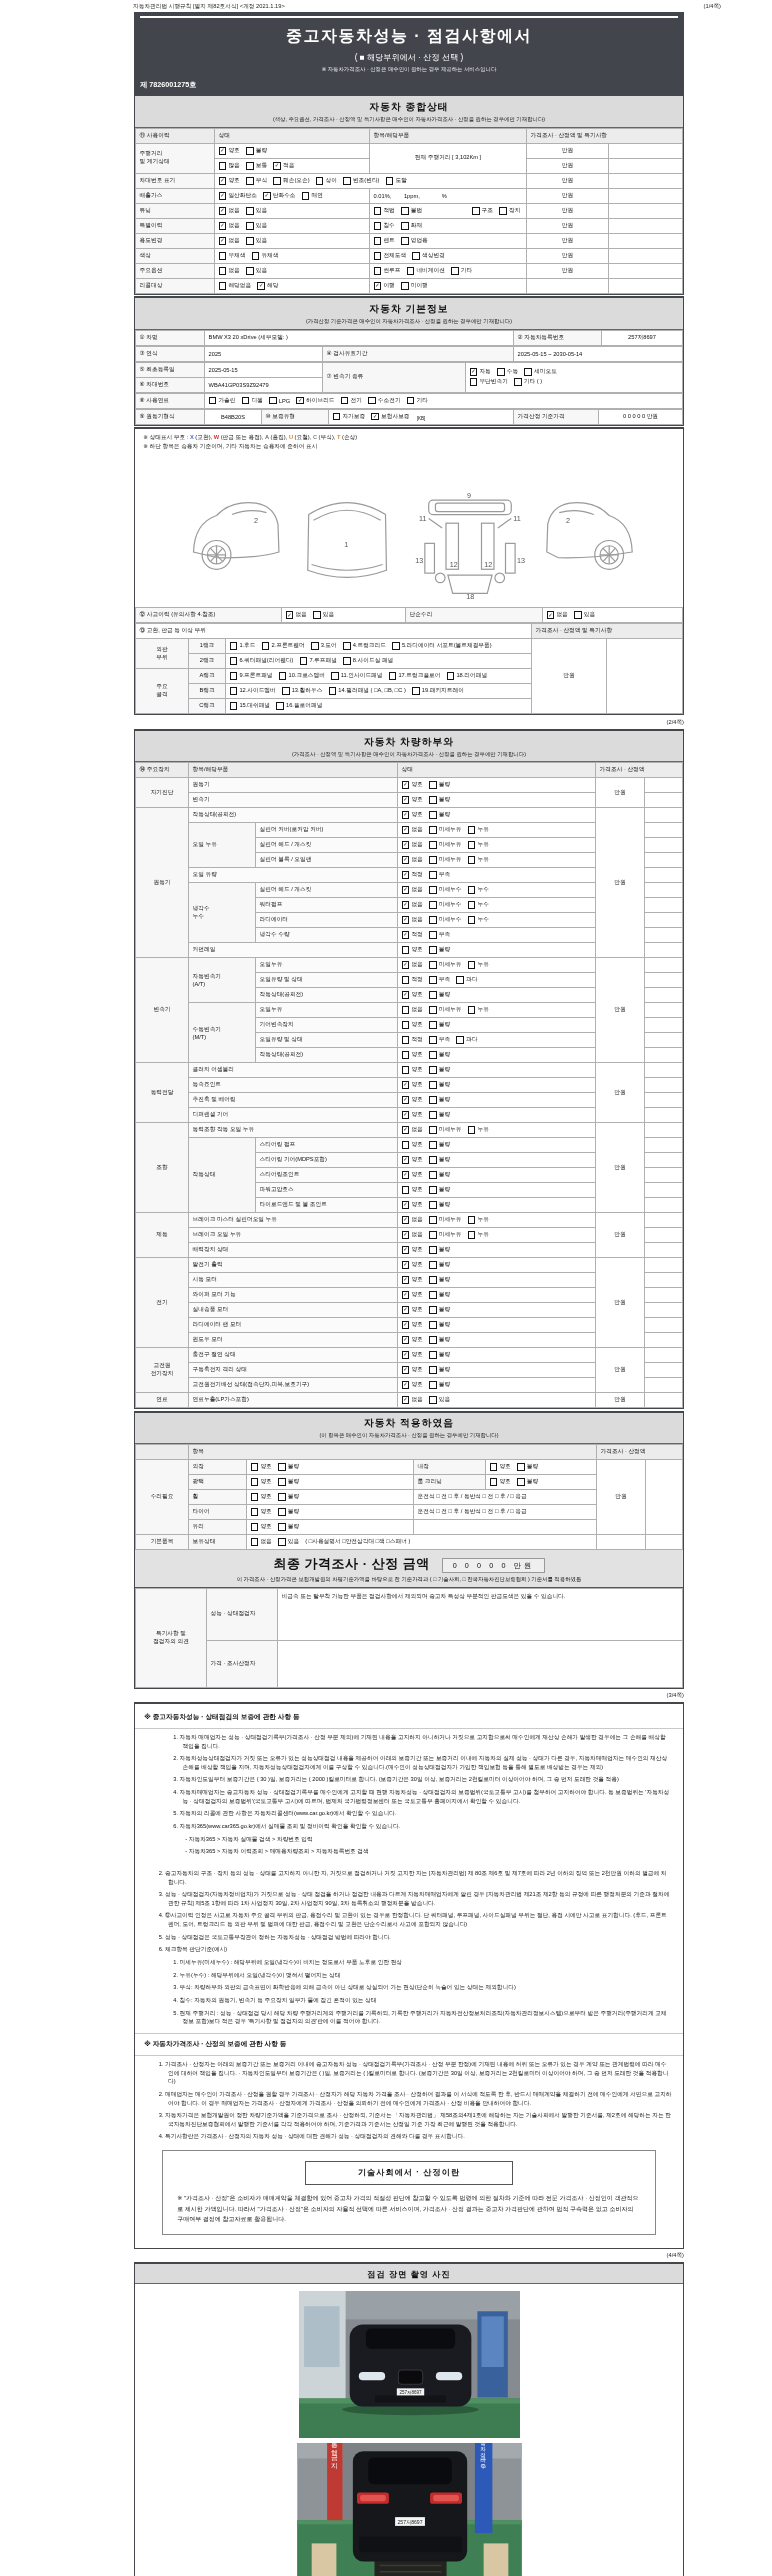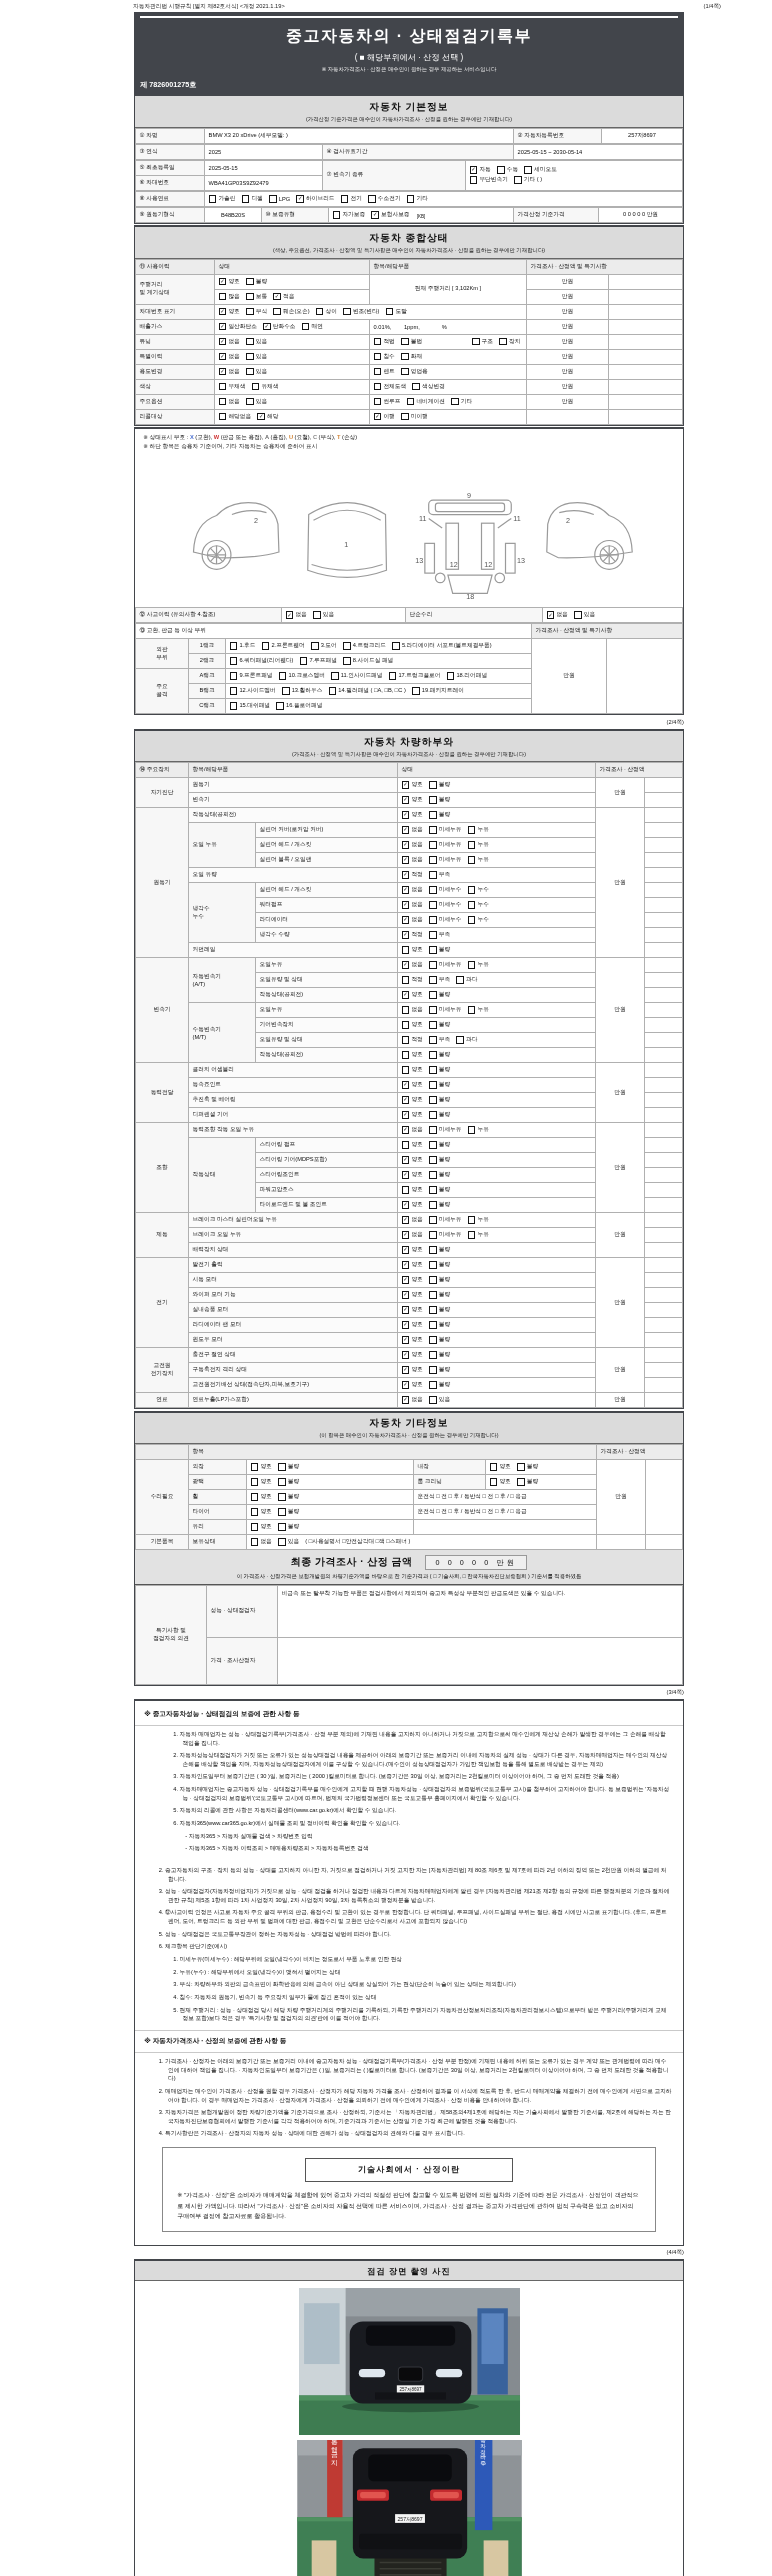--- a/index.html
+++ b/index.html
@@ -36,21 +36,21 @@
   .cks{display:flex;flex-wrap:wrap;gap:1.5px 6.2px;align-items:center;}
   .ck{display:inline-flex;align-items:center;gap:2.1px;}
   .ckb{width:5.7px;height:5.7px;border:0.8px solid #151515;font-size:5.4px;font-weight:bold;
        display:inline-flex;align-items:center;justify-content:center;line-height:1;background:#fff;flex:none;}
   .knote{font-size:4.6px;margin-left:1px;align-self:flex-end;}
 
   .legend{padding:3.6px 8.2px 2.1px;font-size:5.7px;line-height:1.6;}
   .diagram{padding:3.1px 0 5.2px;text-align:center;}
 
   .fprice{background:#e2e2e2;border-bottom:1px solid #555;text-align:center;padding:4.6px 0 3.6px;}
-  .fpl{font-size:10px;font-weight:bold;letter-spacing:0.5px;margin-right:10.3px;margin-top:12px;}
+  .fpl{font-size:13px;font-weight:bold;letter-spacing:0.5px;margin-right:10.3px;margin-top:12px;}
   .fpv{display:inline-block;background:#efefef;border:0.5px solid #999;padding:1.5px 9.3px;font-size:7.2px;letter-spacing:3.1px;}
   .fpn{font-size:5.4px;margin-top:3.1px;}
 
   .nbody{padding:2.1px 11.3px 8.2px;font-size:5.7px;line-height:1.5;}
   .nh{font-size:6.7px;font-weight:bold;padding:5.7px 9.3px;border-bottom:0.5px solid #c9c9c9;margin:0 -11.3px 4.1px;}
   .nh.mid{border-top:0.5px solid #c9c9c9;margin-top:7.2px;}
   .ni{margin:4.1px 0 4.1px 12.4px;padding-left:9.3px;text-indent:-9.3px;}
   .lvl3{margin-left:27px;}
   .nbox{border:0.8px solid #888;margin:9.3px 15.5px 4.1px;padding:9.3px 14.4px 10.3px;}
   .nbox-title{width:206px;margin:0 auto 8.2px;border:0.8px solid #555;text-align:center;font-size:8.2px;
@@ -67,185 +67,24 @@
 
   <div class="wide meta">
     <span>자동차관리법 시행규칙 [별지 제82호서식] &lt;개정 2021.1.19&gt;</span>
     <span>(1/4쪽)</span>
   </div>
 
   <div class="doc">
 
     <div class="dhead">
       <div class="stripe"></div>
-      <div class="dtitle">중고자동차의 · 상태점검기록부</div>
+      <div class="dtitle">중고자동차성능 · 점검사항에서</div>
       <div class="dsub">( ■ 해당부위에서 · 산정 선택 )</div>
       <div class="dnote">※ 자동차가격조사 · 산정은 매수인이 원하는 경우 제공하는 서비스입니다</div>
       <div class="dno">제 7826001275호</div>
-    </div>
-
-    <div class="sec">
-      <div class="band">
-        <div class="bt">자동차 기본정보</div>
-        <div class="bs">(가격산정 기준가격은 매수인이 자동차가격조사 · 산정을 원하는 경우에만 기재합니다)</div>
-      </div>
-      <table class="t">
-        <colgroup>
-            <col style="width:69px">
-            <col style="width:309px">
-            <col style="width:88px">
-            <col>
-          </colgroup>
-        <tbody>
-            <tr>
-          <td class="lab">① 차명</td>
-          <td>BMW X3 20 xDrive (세부모델: )</td>
-          <td class="lab">② 자동차등록번호</td>
-          <td class="ctr">257저8697</td>
-        </tr>
-      </tbody>
-        </table>
-      <table class="t">
-        <colgroup>
-            <col style="width:69px">
-            <col style="width:118px">
-            <col style="width:191px">
-            <col>
-          </colgroup>
-        <tbody>
-            <tr>
-          <td class="lab">③ 연식</td>
-          <td>2025</td>
-          <td class="lab">④ 검사유효기간</td>
-          <td>2025-05-15 ~ 2030-05-14</td>
-        </tr>
-      </tbody>
-        </table>
-      <table class="t">
-        <colgroup>
-            <col style="width:69px">
-            <col style="width:118px">
-            <col style="width:143px">
-            <col>
-          </colgroup>
-        <tbody>
-            <tr>
-          <td class="lab">⑤ 최초등록일</td>
-          <td>2025-05-15</td>
-          <td class="lab" rowspan="2">⑦ 변속기 종류</td>
-          <td rowspan="2">
-            <div class="cks">
-                  <span class="ck">
-                    <span class="ckb">✓</span>
-                    <span>자동</span>
-                  </span>
-                  <span class="ck">
-                    <span class="ckb"></span>
-                    <span>수동</span>
-                  </span>
-                  <span class="ck">
-                    <span class="ckb"></span>
-                    <span>세미오토</span>
-                  </span>
-                </div>
-            <div class="cks" style="margin-top:2.1px">
-                  <span class="ck">
-                    <span class="ckb"></span>
-                    <span>무단변속기</span>
-                  </span>
-                  <span class="ck">
-                    <span class="ckb"></span>
-                    <span>기타 (        )</span>
-                  </span>
-                </div>
-          </td>
-        </tr>
-        <tr>
-          <td class="lab">⑥ 차대번호</td>
-          <td>WBA41GP03S9Z92479</td>
-        </tr>
-      </tbody>
-        </table>
-      <table class="t">
-        <colgroup>
-            <col style="width:69px">
-            <col>
-          </colgroup>
-        <tbody>
-            <tr>
-          <td class="lab">⑧ 사용연료</td>
-          <td>
-                <div class="cks">
-                  <span class="ck">
-                    <span class="ckb"></span>
-                    <span>가솔린</span>
-                  </span>
-                  <span class="ck">
-                    <span class="ckb"></span>
-                    <span>디젤</span>
-                  </span>
-                  <span class="ck">
-                    <span class="ckb"></span>
-                    <span>LPG</span>
-                  </span>
-                  <span class="ck">
-                    <span class="ckb">✓</span>
-                    <span>하이브리드</span>
-                  </span>
-                  <span class="ck">
-                    <span class="ckb"></span>
-                    <span>전기</span>
-                  </span>
-                  <span class="ck">
-                    <span class="ckb"></span>
-                    <span>수소전기</span>
-                  </span>
-                  <span class="ck">
-                    <span class="ckb"></span>
-                    <span>기타</span>
-                  </span>
-                </div>
-              </td>
-        </tr>
-      </tbody>
-        </table>
-      <table class="t">
-        <colgroup>
-            <col style="width:69px">
-            <col style="width:57px">
-            <col style="width:67px">
-            <col style="width:185px">
-            <col style="width:85px">
-            <col>
-          </colgroup>
-        <tbody>
-            <tr>
-          <td class="lab">⑨ 원동기형식</td>
-          <td class="ctr">B48B20S</td>
-          <td class="lab">⑩ 보증유형</td>
-          <td>
-            <div class="cks">
-                  <span class="cks">
-                    <span class="ck">
-                      <span class="ckb"></span>
-                      <span>자가보증</span>
-                    </span>
-                    <span class="ck">
-                      <span class="ckb">✓</span>
-                      <span>보험사보증</span>
-                    </span>
-                  </span>
-                  <span class="knote">[KB]</span>
-                </div>
-          </td>
-          <td class="lab">가격산정 기준가격</td>
-          <td class="ctr">0 0 0 0 0 만원</td>
-        </tr>
-      </tbody>
-        </table>
     </div>
 
     <div class="sec">
       <div class="band">
         <div class="bt">자동차 종합상태</div>
         <div class="bs">(색상, 주요옵션, 가격조사 · 산정액 및 특기사항은 매수인이 자동차가격조사 · 산정을 원하는 경우에만 기재합니다)</div>
       </div>
       <table class="t">
         <colgroup>
             <col style="width:79px">
@@ -537,20 +376,181 @@
                     <span>이행</span>
                   </span>
                   <span class="ck">
                     <span class="ckb"></span>
                     <span>미이행</span>
                   </span>
                 </div>
               </td>
           <td></td>
           <td></td>
+        </tr>
+      </tbody>
+        </table>
+    </div>
+
+    <div class="sec">
+      <div class="band">
+        <div class="bt">자동차 기본정보</div>
+        <div class="bs">(가격산정 기준가격은 매수인이 자동차가격조사 · 산정을 원하는 경우에만 기재합니다)</div>
+      </div>
+      <table class="t">
+        <colgroup>
+            <col style="width:69px">
+            <col style="width:309px">
+            <col style="width:88px">
+            <col>
+          </colgroup>
+        <tbody>
+            <tr>
+          <td class="lab">① 차명</td>
+          <td>BMW X3 20 xDrive (세부모델: )</td>
+          <td class="lab">② 자동차등록번호</td>
+          <td class="ctr">257저8697</td>
+        </tr>
+      </tbody>
+        </table>
+      <table class="t">
+        <colgroup>
+            <col style="width:69px">
+            <col style="width:118px">
+            <col style="width:191px">
+            <col>
+          </colgroup>
+        <tbody>
+            <tr>
+          <td class="lab">③ 연식</td>
+          <td>2025</td>
+          <td class="lab">④ 검사유효기간</td>
+          <td>2025-05-15 ~ 2030-05-14</td>
+        </tr>
+      </tbody>
+        </table>
+      <table class="t">
+        <colgroup>
+            <col style="width:69px">
+            <col style="width:118px">
+            <col style="width:143px">
+            <col>
+          </colgroup>
+        <tbody>
+            <tr>
+          <td class="lab">⑤ 최초등록일</td>
+          <td>2025-05-15</td>
+          <td class="lab" rowspan="2">⑦ 변속기 종류</td>
+          <td rowspan="2">
+            <div class="cks">
+                  <span class="ck">
+                    <span class="ckb">✓</span>
+                    <span>자동</span>
+                  </span>
+                  <span class="ck">
+                    <span class="ckb"></span>
+                    <span>수동</span>
+                  </span>
+                  <span class="ck">
+                    <span class="ckb"></span>
+                    <span>세미오토</span>
+                  </span>
+                </div>
+            <div class="cks" style="margin-top:2.1px">
+                  <span class="ck">
+                    <span class="ckb"></span>
+                    <span>무단변속기</span>
+                  </span>
+                  <span class="ck">
+                    <span class="ckb"></span>
+                    <span>기타 (        )</span>
+                  </span>
+                </div>
+          </td>
+        </tr>
+        <tr>
+          <td class="lab">⑥ 차대번호</td>
+          <td>WBA41GP03S9Z92479</td>
+        </tr>
+      </tbody>
+        </table>
+      <table class="t">
+        <colgroup>
+            <col style="width:69px">
+            <col>
+          </colgroup>
+        <tbody>
+            <tr>
+          <td class="lab">⑧ 사용연료</td>
+          <td>
+                <div class="cks">
+                  <span class="ck">
+                    <span class="ckb"></span>
+                    <span>가솔린</span>
+                  </span>
+                  <span class="ck">
+                    <span class="ckb"></span>
+                    <span>디젤</span>
+                  </span>
+                  <span class="ck">
+                    <span class="ckb"></span>
+                    <span>LPG</span>
+                  </span>
+                  <span class="ck">
+                    <span class="ckb">✓</span>
+                    <span>하이브리드</span>
+                  </span>
+                  <span class="ck">
+                    <span class="ckb"></span>
+                    <span>전기</span>
+                  </span>
+                  <span class="ck">
+                    <span class="ckb"></span>
+                    <span>수소전기</span>
+                  </span>
+                  <span class="ck">
+                    <span class="ckb"></span>
+                    <span>기타</span>
+                  </span>
+                </div>
+              </td>
+        </tr>
+      </tbody>
+        </table>
+      <table class="t">
+        <colgroup>
+            <col style="width:69px">
+            <col style="width:57px">
+            <col style="width:67px">
+            <col style="width:185px">
+            <col style="width:85px">
+            <col>
+          </colgroup>
+        <tbody>
+            <tr>
+          <td class="lab">⑨ 원동기형식</td>
+          <td class="ctr">B48B20S</td>
+          <td class="lab">⑩ 보증유형</td>
+          <td>
+            <div class="cks">
+                  <span class="cks">
+                    <span class="ck">
+                      <span class="ckb"></span>
+                      <span>자가보증</span>
+                    </span>
+                    <span class="ck">
+                      <span class="ckb">✓</span>
+                      <span>보험사보증</span>
+                    </span>
+                  </span>
+                  <span class="knote">[KB]</span>
+                </div>
+          </td>
+          <td class="lab">가격산정 기준가격</td>
+          <td class="ctr">0 0 0 0 0 만원</td>
         </tr>
       </tbody>
         </table>
     </div>
 
     <div class="sec">
       <div class="legend">
         <div><span>※ 상태표시 부호 : </span><span id="legend-items"><span style="color: rgb(74, 111, 208); font-weight: bold;">X</span><span> (교환),  </span><span style="color: rgb(208, 48, 48); font-weight: bold;">W</span><span> (판금 또는 용접),  </span><span style="color: rgb(102, 102, 102); font-weight: bold;">A</span><span> (흠집),  </span><span style="color: rgb(208, 128, 48); font-weight: bold;">U</span><span> (요철),  </span><span style="color: rgb(136, 136, 136); font-weight: bold;">C</span><span> (부식),  </span><span style="color: rgb(208, 128, 48); font-weight: bold;">T</span><span> (손상)</span></span></div>
         <div>※ 하단 항목은 승용차 기준이며, 기타 자동차는 승용차에 준하여 표시</div>
       </div>
@@ -1553,21 +1553,21 @@
               </td>
               <td class="won" rowspan="1">만원</td>
               <td class=""></td>
             </tr>
           </tbody>
       </table>
     </div>
 
     <div class="sec">
       <div class="band">
-        <div class="bt">자동차 기타정보</div>
+        <div class="bt">자동차 적용하였음</div>
         <div class="bs">(이 항목은 매수인이 자동차가격조사 · 산정을 원하는 경우에만 기재합니다)</div>
       </div>
       <table class="t">
         <colgroup>
             <col style="width:53px">
             <col style="width:58px">
             <col style="width:167px">
             <col style="width:72px">
             <col style="width:111px">
             <col style="width:49px">

